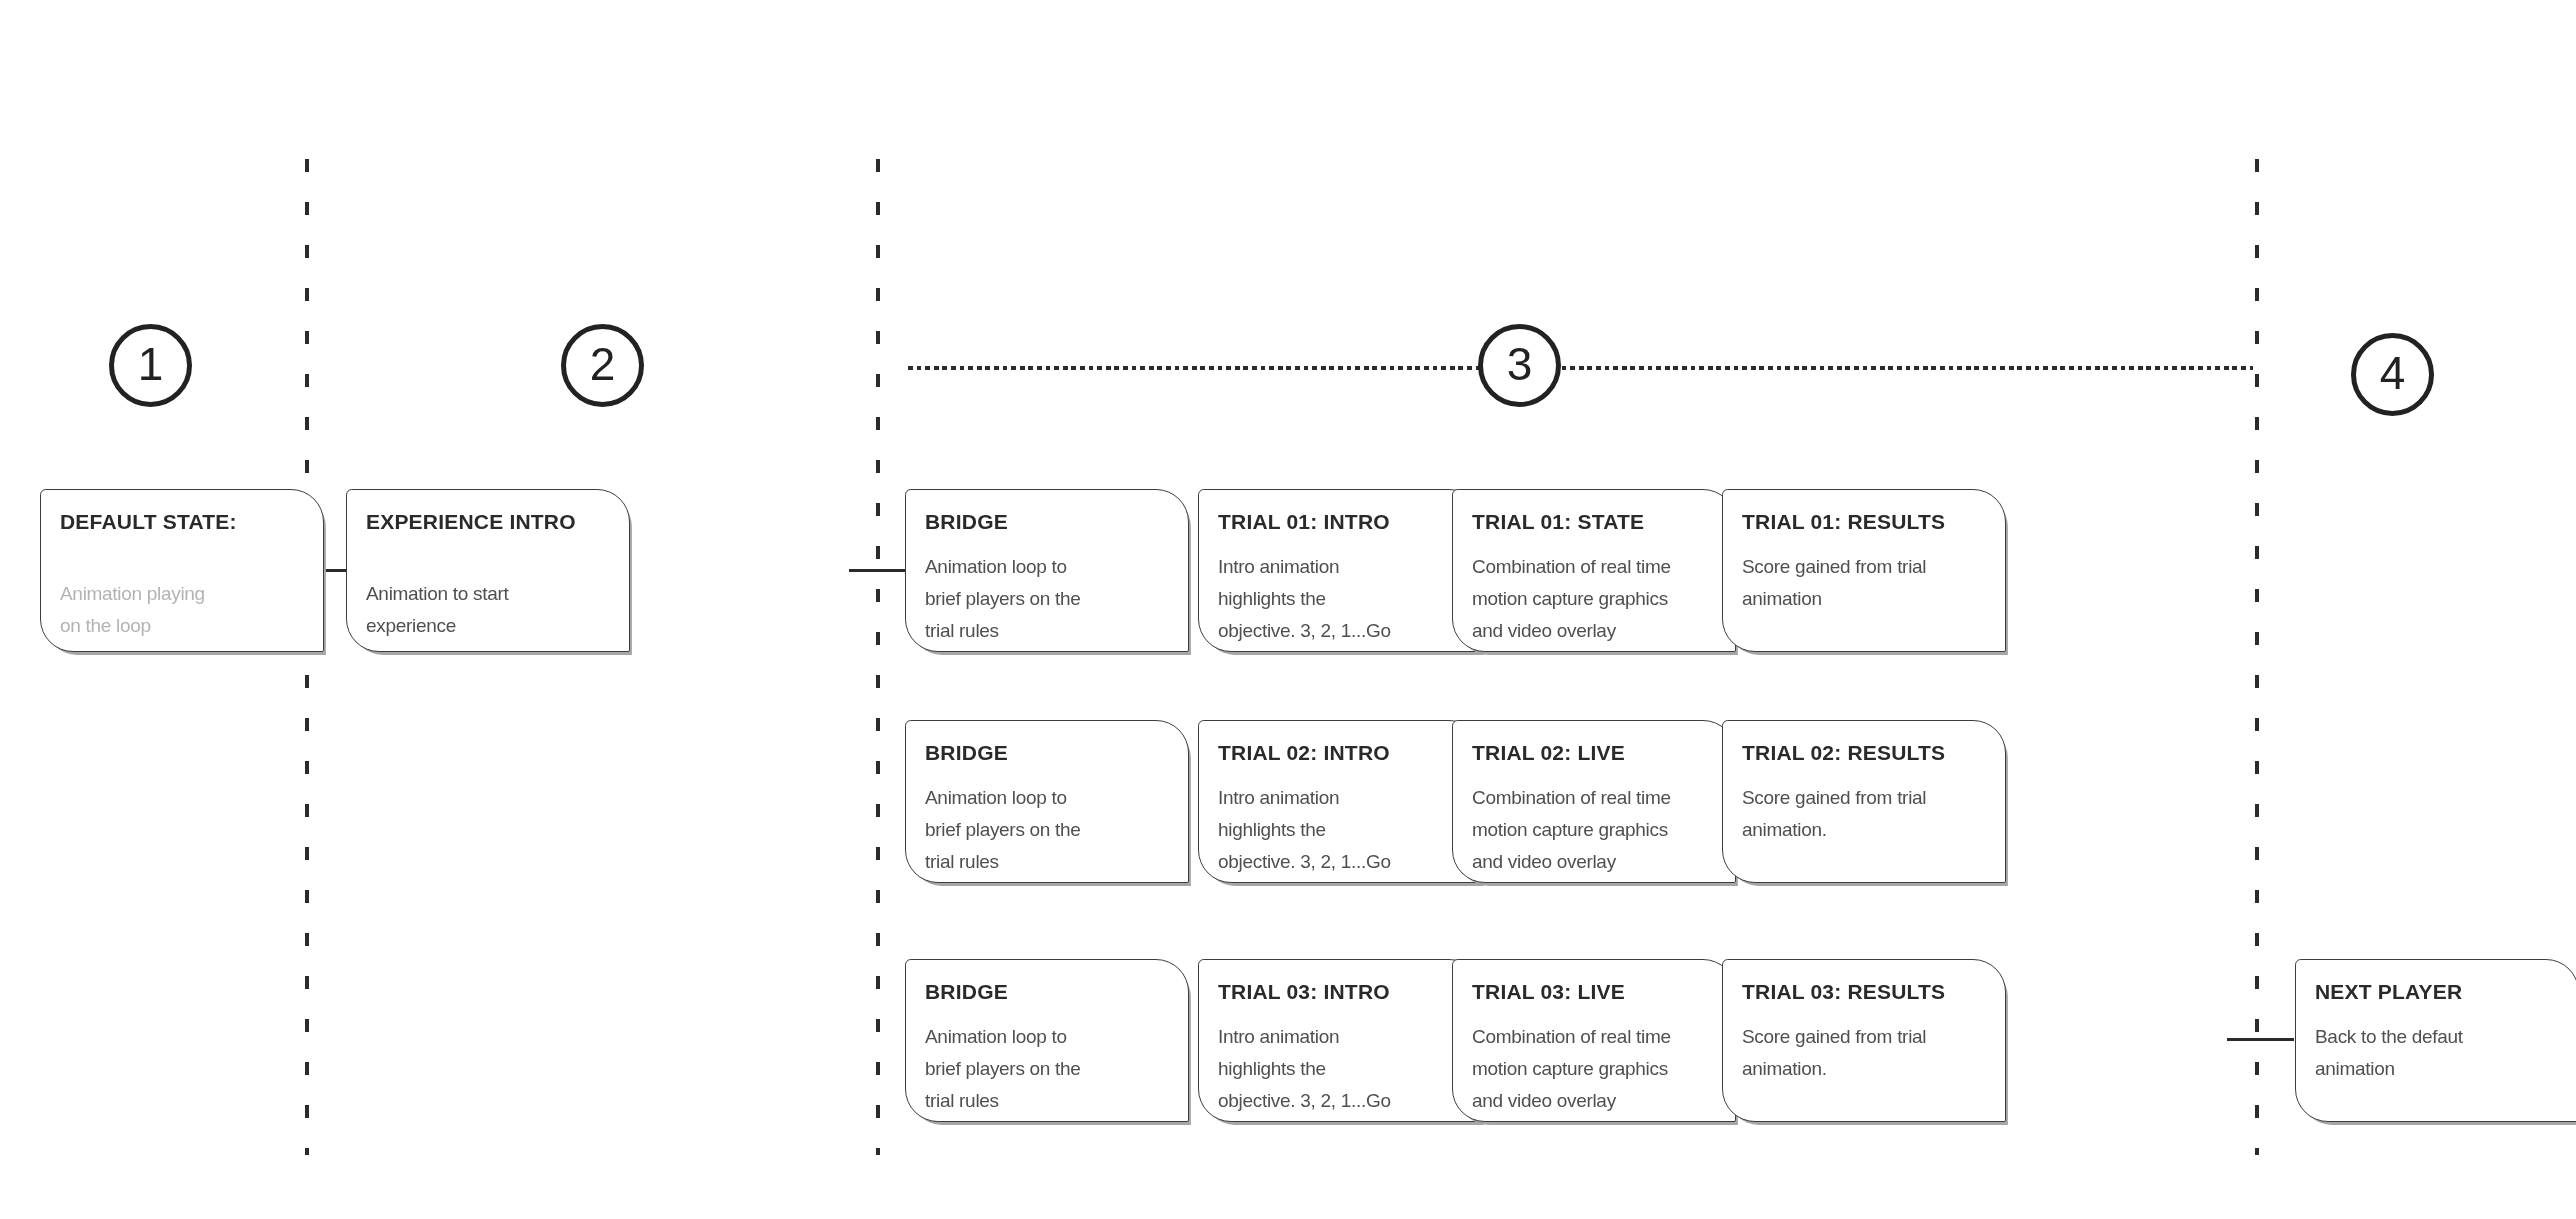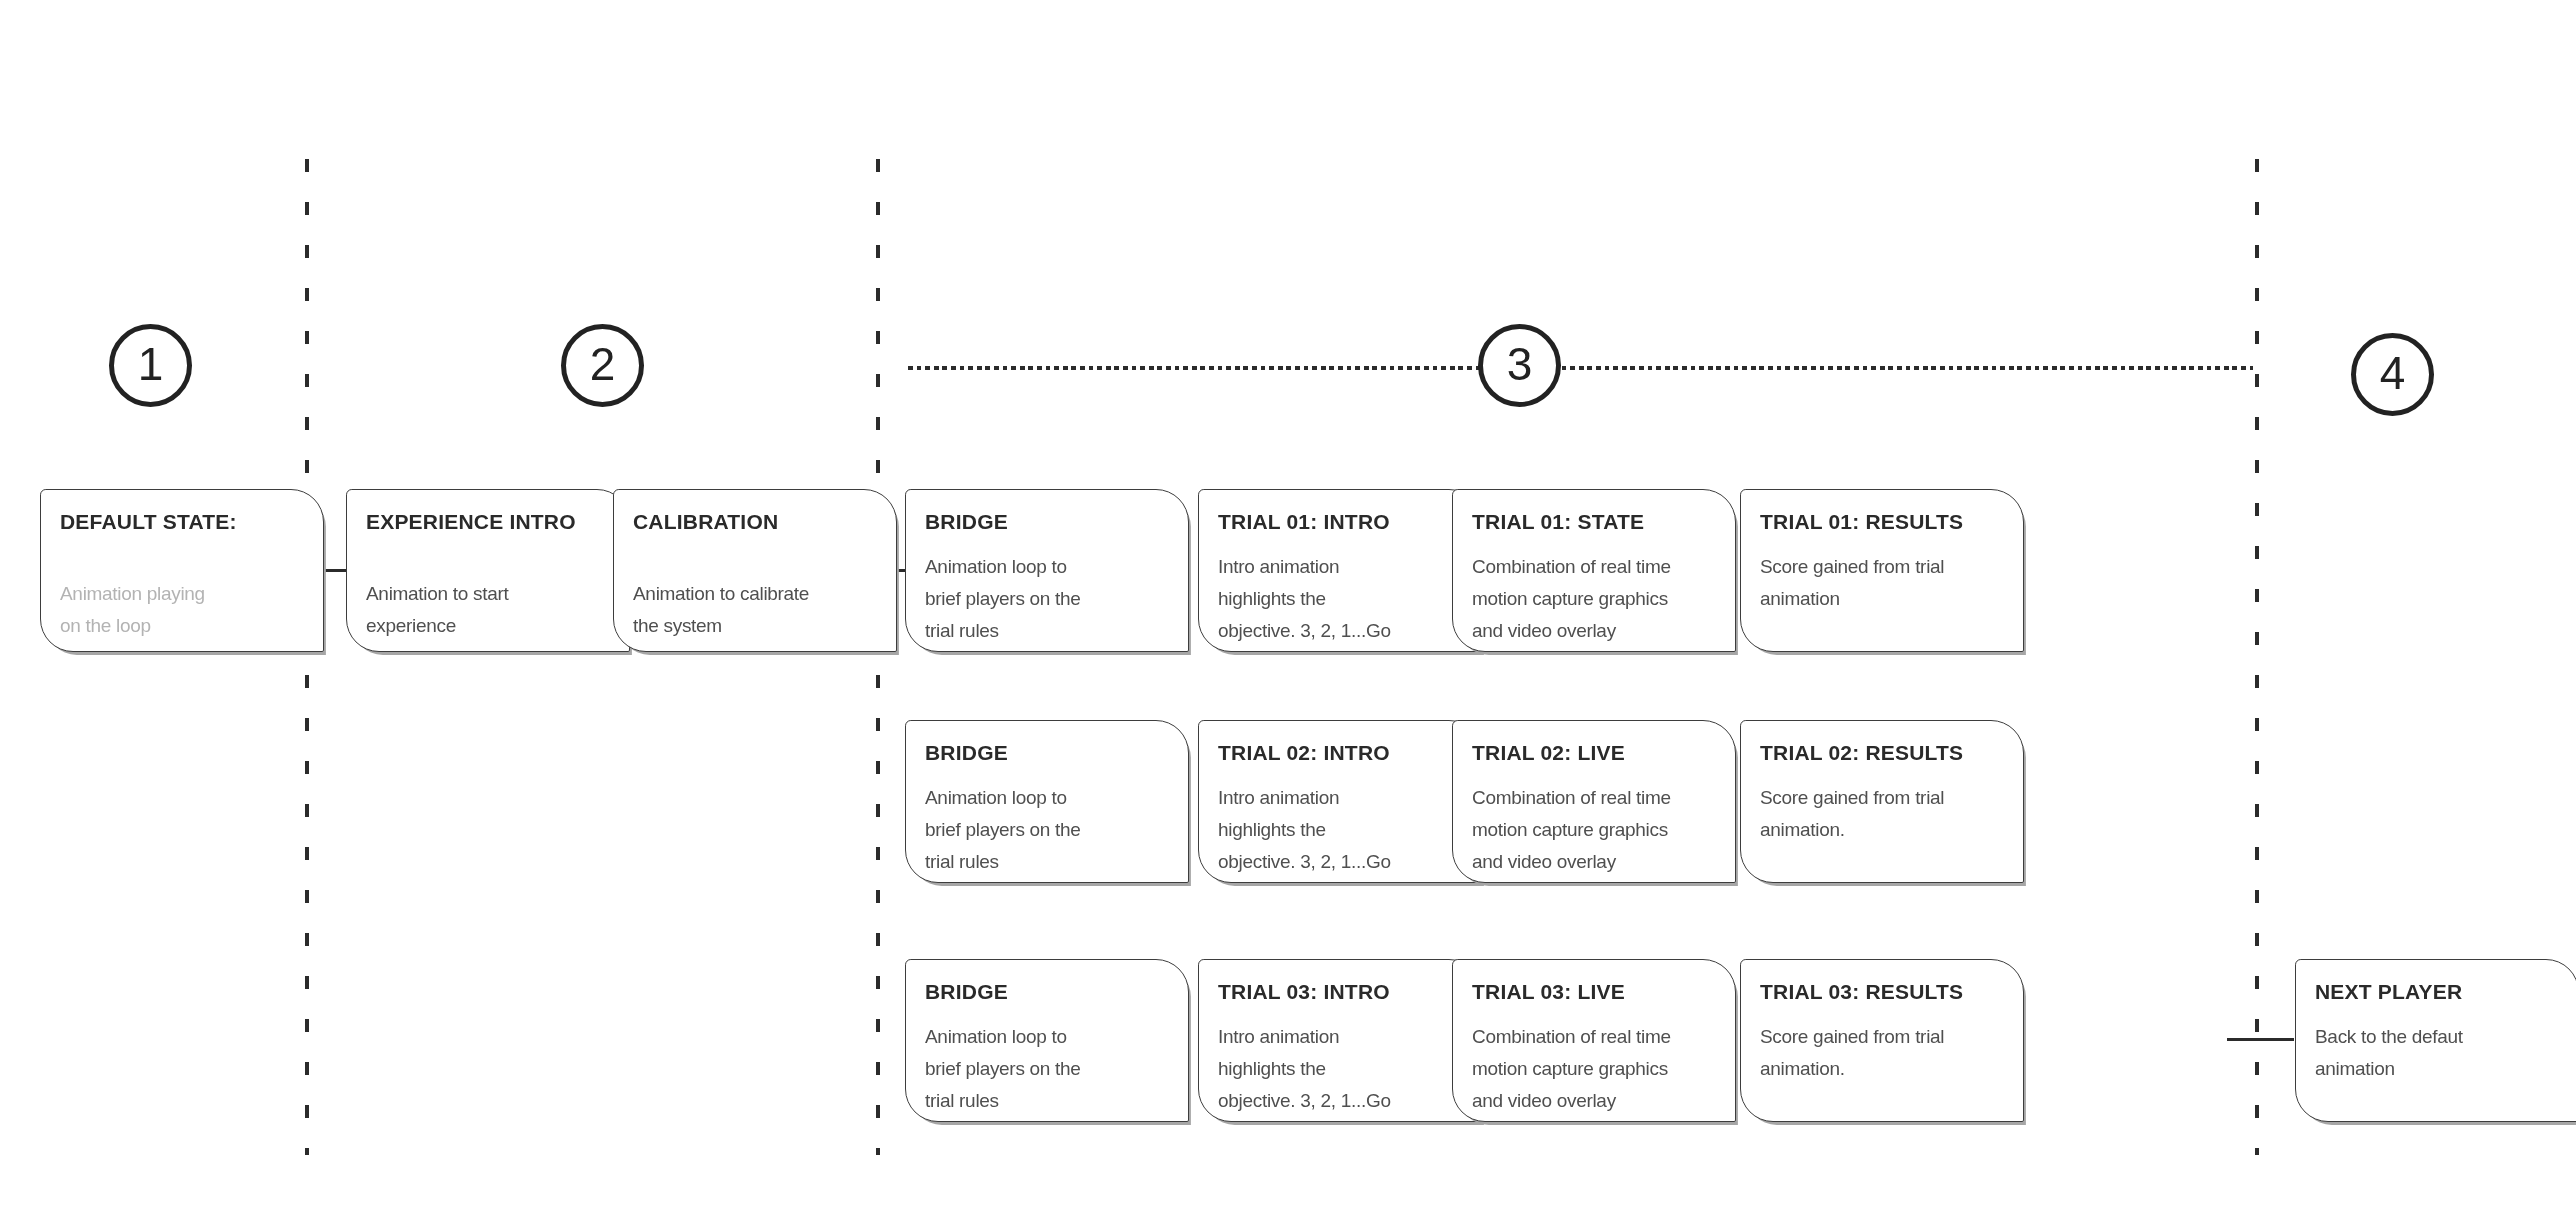--- a/index.html
+++ b/index.html
@@ -41,21 +41,21 @@
     font-size:21px;font-weight:700;color:#2a2a2a;line-height:30px;letter-spacing:0.2px;
   }
   .card-body{
     position:absolute;top:61px;left:19px;right:5.8px;
     font-size:19px;color:#4f4f4f;line-height:32px;letter-spacing:-0.3px;white-space:pre-line;
   }
   .card.gap .card-body{top:88px;}
   .card.muted .card-body{color:#b3b3b3;}
   
   .col-a{left:40px;} .col-b{left:346px;} .col-c{left:613px;} .col-d{left:905px;}
-  .col-e{left:1175px;margin-left:23px;} .col-f{left:1452px;} .col-g{left:1722px;margin-left:18px;} .col-h{left:1991px;} .col-i{left:2295px;}
+  .col-e{left:1175px;margin-left:23px;} .col-f{left:1452px;} .col-g{left:1722px;} .col-h{left:1991px;} .col-i{left:2295px;}
   .row-1{top:489px;} .row-2{top:720px;} .row-3{top:959px;}
 </style>
 </head>
 <body>
 
 <div class="canvas">
 
   <div class="vsep s1"></div>
   <div class="vsep s2"></div>
   <div class="vsep s3"></div>
@@ -94,25 +94,20 @@
 
   <div class="card gap muted col-a row-1">
     <div class="card-title">DEFAULT STATE:</div>
     <div class="card-body">Animation playing
 on the loop</div>
   </div>
   <div class="card gap col-b row-1">
     <div class="card-title">EXPERIENCE INTRO</div>
     <div class="card-body">Animation to start
 experience</div>
-  </div>
-  <div class="card gap col-c row-1">
-    <div class="card-title">CALIBRATION</div>
-    <div class="card-body">Animation to calibrate
-the system</div>
   </div>
   <div class="card col-d row-1">
     <div class="card-title">BRIDGE</div>
     <div class="card-body">Animation loop to
 brief players on the
 trial rules</div>
   </div>
   <div class="card col-e row-1">
     <div class="card-title">TRIAL 01: INTRO</div>
     <div class="card-body">Intro animation

